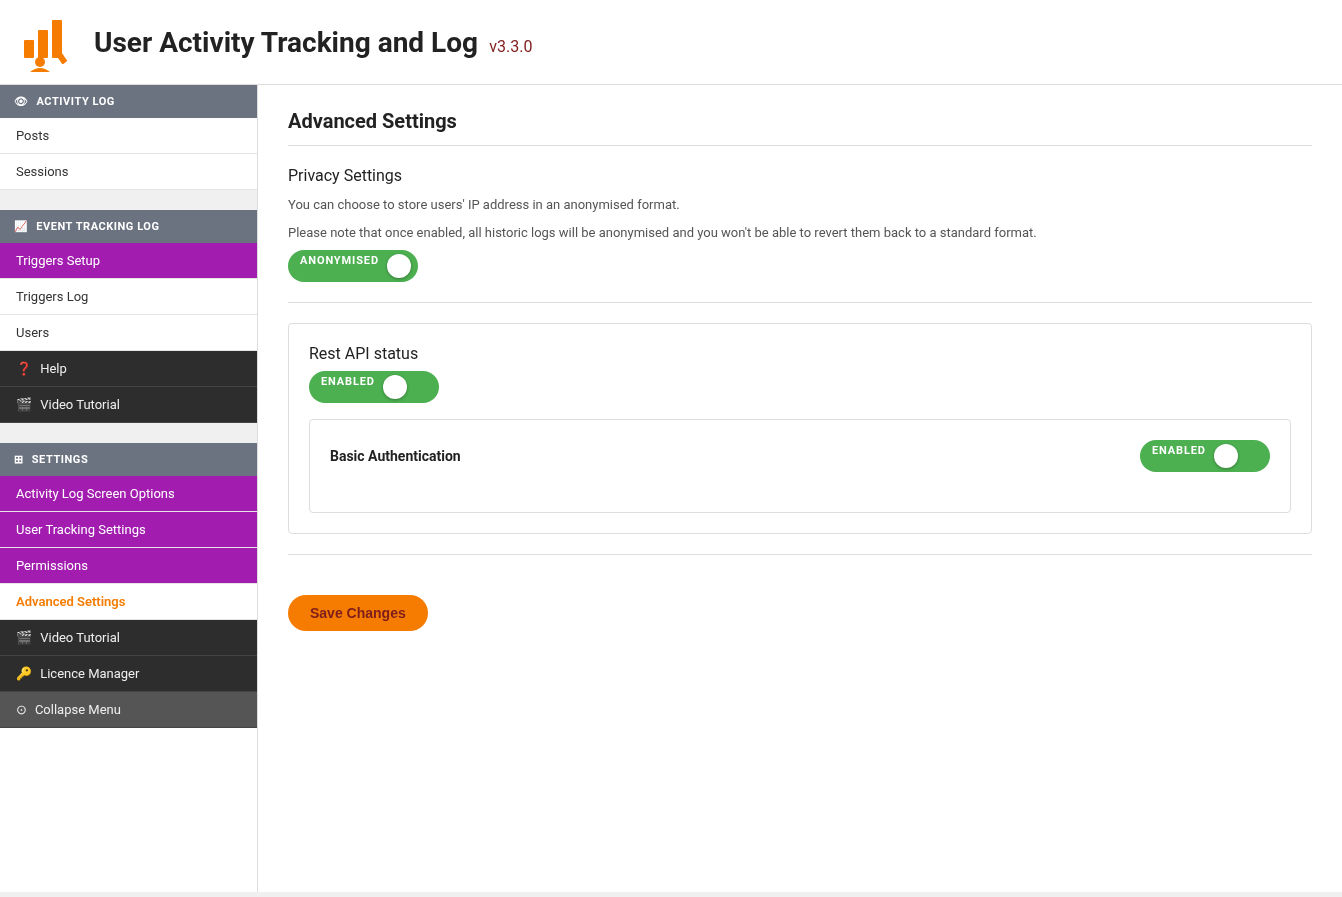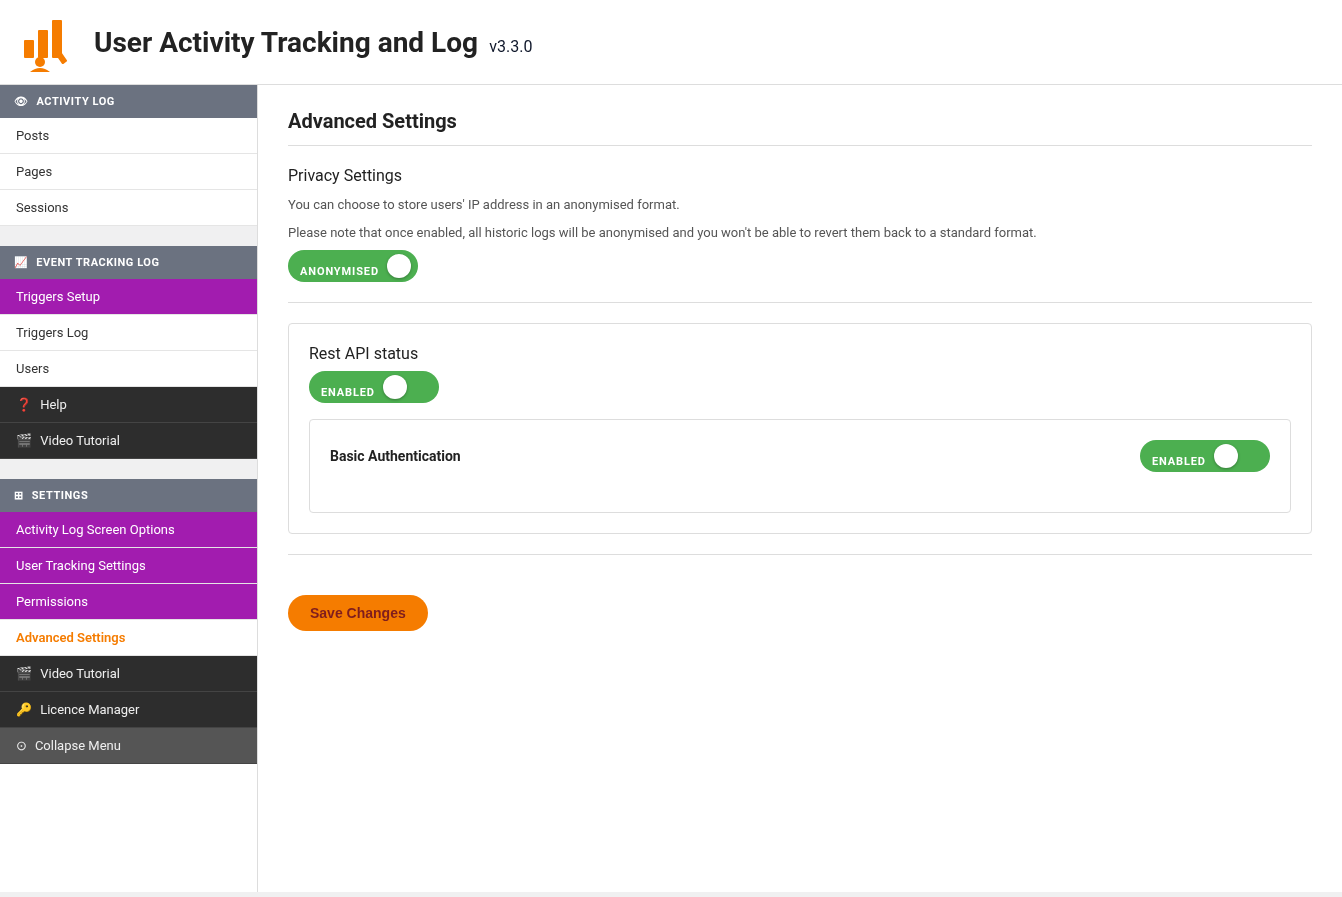--- a/index.html
+++ b/index.html
@@ -18,21 +18,21 @@
       height: 60px;
       flex-shrink: 0;
     }
     .app-title {
       font-size: 28px;
       font-weight: 700;
       color: #222;
     }
     .app-version {
       font-size: 16px;
-      color: #0f172a;
+      color: #7f1d1d;
       font-weight: 400;
       margin-left: 8px;
     }
 
     .layout {
       display: flex;
       min-height: calc(897px - 90px);
     }
 
     
@@ -114,21 +114,21 @@
 
     .format-question {
       font-weight: 700;
       color: #222;
       margin-bottom: 12px;
     }
 
     
     .toggle-container {
       display: inline-flex;
-      align-items: flex-end;
+      align-items: flex-start;
       background: #4caf50;
       border-radius: 20px;
       padding: 4px 6px 4px 12px;
       gap: 8px;
       cursor: pointer;
       min-width: 130px;
     }
     .toggle-label {
       color: #fff;
       font-size: 11px;
@@ -267,23 +267,20 @@
   <div class="sidebar">
 
     <div class="sidebar-section-header">
       <span>👁</span>
       <span>ACTIVITY LOG</span>
     </div>
     <div class="sidebar-item">
       <span>Posts</span>
     </div>
     <div class="sidebar-item">
-      <span>Pages</span>
-    </div>
-    <div class="sidebar-item">
       <span>Sessions</span>
     </div>
 
     <div class="sidebar-gap"></div>
 
     <div class="sidebar-section-header">
       <span>📈</span>
       <span>EVENT TRACKING LOG</span>
     </div>
     <div class="sidebar-item active">

